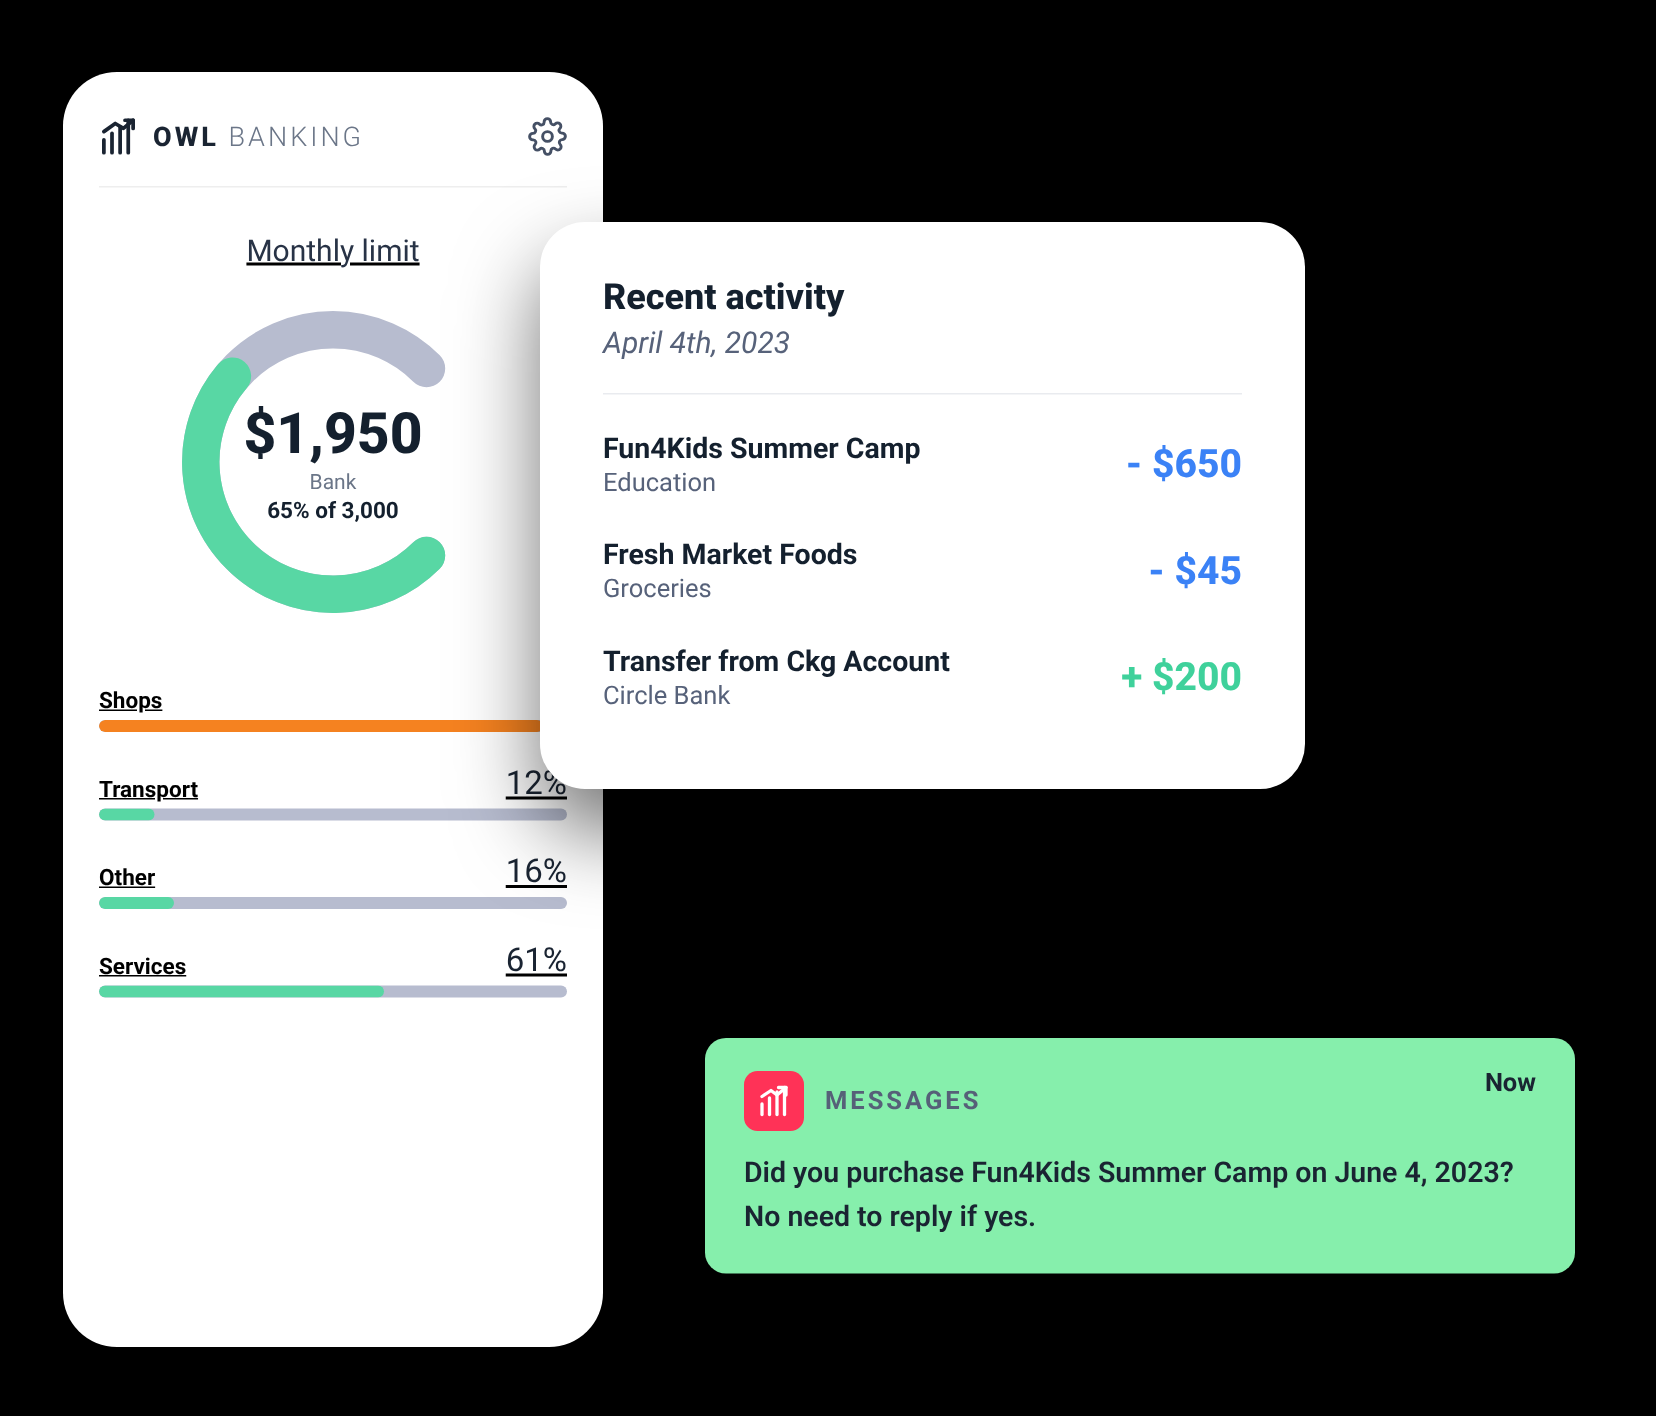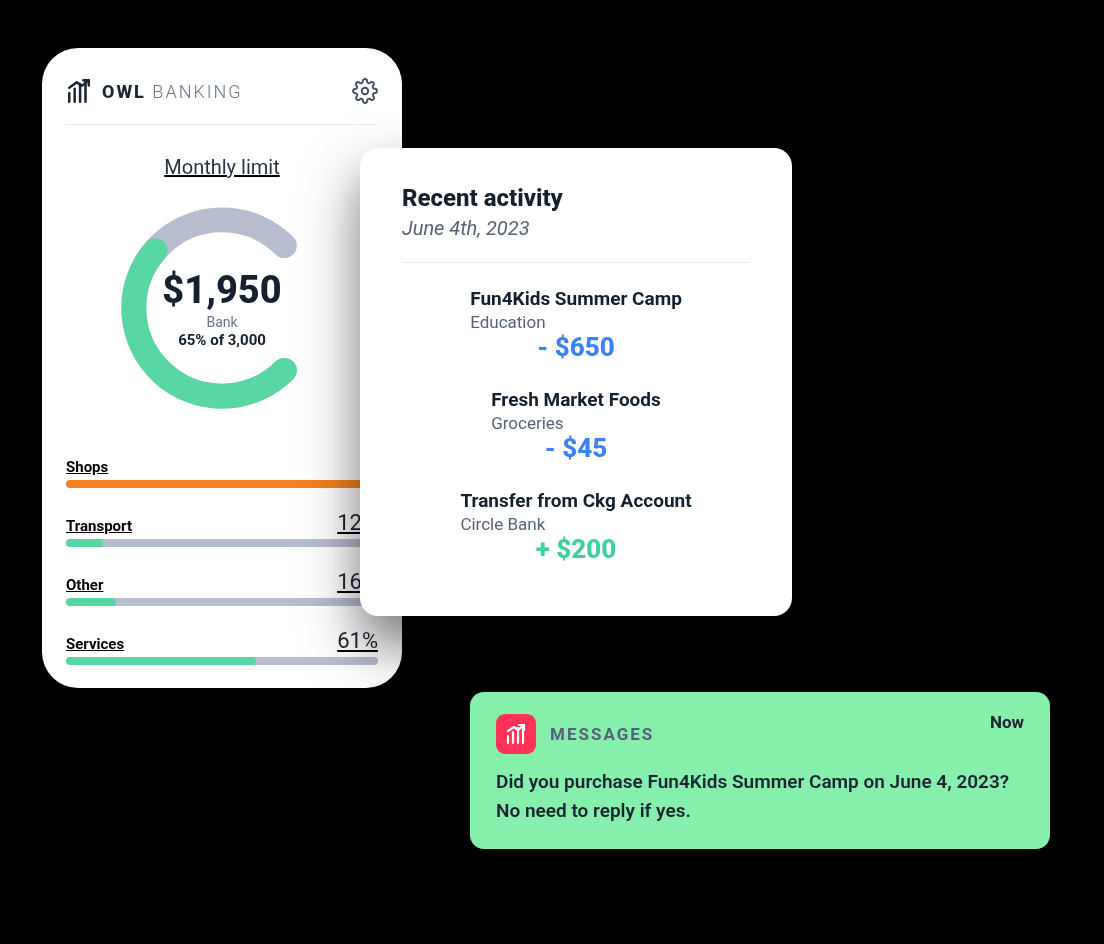--- a/index.html
+++ b/index.html
@@ -12,21 +12,21 @@
     overflow: hidden;
   }
   .stage { position: relative; width: 100%; height: 100%; }
 
   
   .phone {
     position: absolute;
     left: 42px;
     top: 48px;
     width: 360px;
-    height: 640px;
+    height: 850px;
     background: #fff;
     border-radius: 36px;
     box-shadow: 0 30px 60px rgba(0,0,0,0.6);
     padding: 30px 24px 20px 24px;
   }
   .phone-header {
     display: flex;
     align-items: center;
     justify-content: space-between;
     padding-bottom: 20px;
@@ -60,33 +60,32 @@
   .cat-name { font-size: 15px; font-weight: 700; color: #000000; }
   .cat-pct { font-size: 22px; font-weight: 400; color: #1a2432; }
   .bar { height: 8px; background: #b7bccf; border-radius: 4px; overflow: hidden; }
   .bar-fill { height: 100%; border-radius: 4px; }
 
   
   .activity {
     position: absolute;
     left: 360px;
     top: 148px;
-    width: 432px;
+    width: 510px;
     background: #fff;
-    border-radius: 18px;
+    border-radius: 30px;
     box-shadow: 0 28px 55px rgba(0,0,0,0.55);
     padding: 36px 42px 26px 42px;
   }
   .act-title { font-size: 24px; font-weight: 800; color: #14202e; }
   .act-date { font-size: 20px; font-style: italic; color: #57627a; margin-top: 4px; margin-bottom: 22px; }
   .act-divider { border: none; border-top: 1px solid #e9ebef; margin-bottom: 24px; }
   .act-item {
     display: flex; justify-content: space-between; align-items: center;
     margin-bottom: 26px;
-    flex-direction: column;
   }
   .act-left .a-title { font-size: 19px; font-weight: 700; color: #14202e; }
   .act-left .a-sub { font-size: 17px; color: #57627a; margin-top: 2px; }
   .a-amount { font-size: 26px; font-weight: 800; white-space: nowrap; }
   .neg { color: #3b82f6; }
   .pos { color: #3fd19b; }
 
   
   .notif {
     position: absolute;
@@ -192,21 +191,21 @@
       <div class="bar">
         <div class="bar-fill" style="width: 61%; background: rgb(88, 215, 164);"></div>
       </div>
           </div>
         </div>
     </div>
   </div>
 
   <div class="activity">
     <div class="act-title">Recent activity</div>
-    <div class="act-date">June 4th, 2023</div>
+    <div class="act-date">April 4th, 2023</div>
     <hr class="act-divider">
     <div id="act-items">
         <div class="act-item">
       <div class="act-left">
         <div class="a-title">Fun4Kids Summer Camp</div>
         <div class="a-sub">Education</div>
       </div>
       <div class="a-amount neg">- $650</div>
         </div>
         <div class="act-item">

